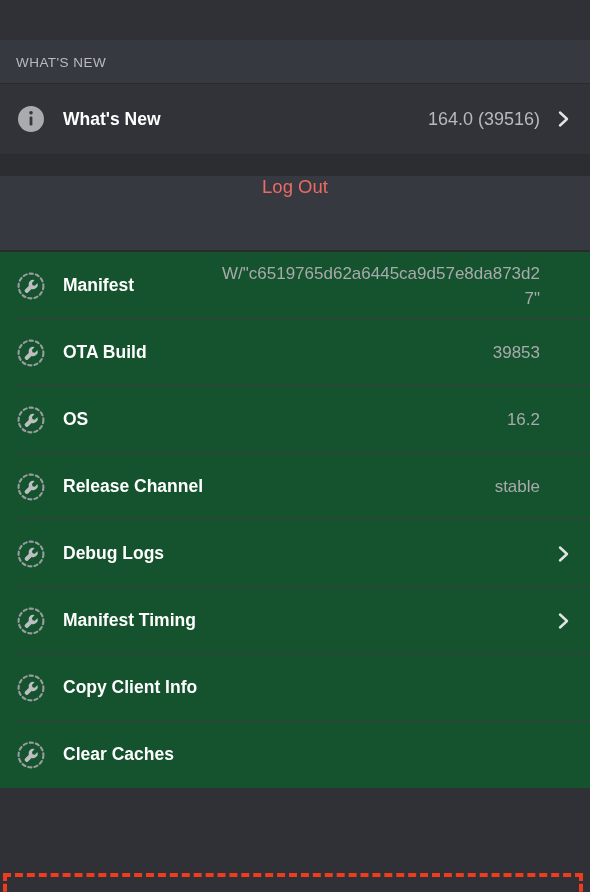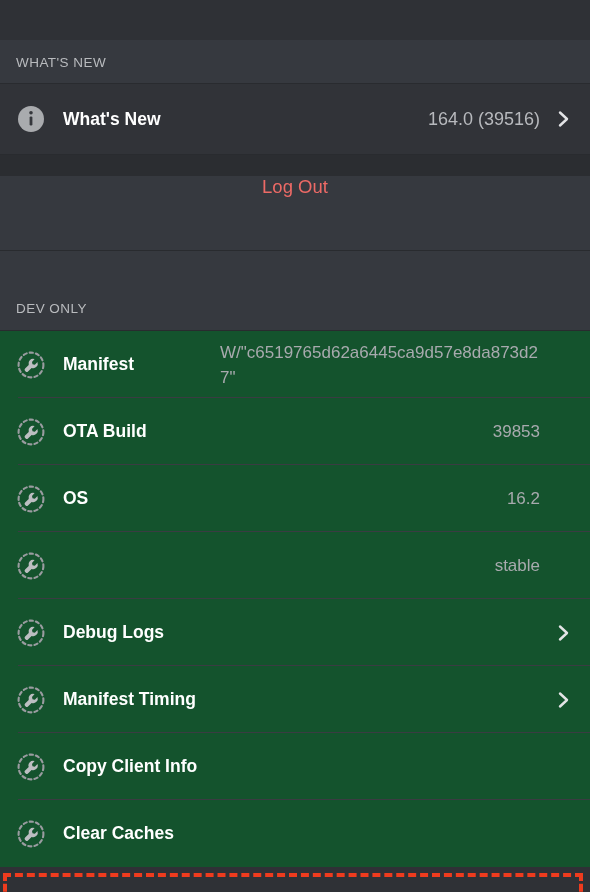--- a/index.html
+++ b/index.html
@@ -46,21 +46,21 @@
     color:#ffffff;
     font-size:17.5px;
     font-weight:bold;
     margin-left:17px;
     white-space:nowrap;
   }
   .row-spacer { flex:1 1 auto; min-width:10px; }
   .row-value {
     color:#a8aaae;
     font-size:17px;
-    text-align:left;
+    text-align:right;
     line-height:25px;
     max-width:320px;
     word-break:break-all;
   }
   .row-value.wrap { white-space:normal; }
 
   .divider {
     position:absolute;
     left:18px; right:0; bottom:0;
     height:1px;
@@ -140,23 +140,20 @@
   </div>
   <div class="hairline"></div>
 
   <div class="gap-bar"></div>
 
   <div class="logout">
     <span class="logout-label">Log Out</span>
   </div>
   <div class="hairline"></div>
 
-  <div class="section-header sh-devonly">
-    <span>DEV ONLY</span>
-  </div>
   <div class="hairline"></div>
 
   <div id="dev-rows">
   <div class="row">
     <div class="row-inner">
       <span class="icon-wrap">
         <svg width="30" height="30" viewBox="0 0 30 30">
           <circle cx="15" cy="15" r="12.4" fill="none" stroke="#9a9ca0" stroke-width="2.1" stroke-dasharray="3.3 3.0" stroke-linecap="round"></circle>
           <path d="M18.6 9.1 a4.6 4.6 0 0 0 -5.9 5.9 l-3.6 3.6 a1.6 1.6 0 0 0 0 2.3 l0.6 0.6 a1.6 1.6 0 0 0 2.3 0 l3.6 -3.6 a4.6 4.6 0 0 0 5.9 -5.9 l-2.7 2.7 l-2.3 -0.5 l-0.5 -2.3 z" fill="#bcbec1"></path>
         </svg>
@@ -215,20 +212,21 @@
 
 
   <div class="row">
     <div class="row-inner">
       <span class="icon-wrap">
         <svg width="30" height="30" viewBox="0 0 30 30">
           <circle cx="15" cy="15" r="12.4" fill="none" stroke="#9a9ca0" stroke-width="2.1" stroke-dasharray="3.3 3.0" stroke-linecap="round"></circle>
           <path d="M18.6 9.1 a4.6 4.6 0 0 0 -5.9 5.9 l-3.6 3.6 a1.6 1.6 0 0 0 0 2.3 l0.6 0.6 a1.6 1.6 0 0 0 2.3 0 l3.6 -3.6 a4.6 4.6 0 0 0 5.9 -5.9 l-2.7 2.7 l-2.3 -0.5 l-0.5 -2.3 z" fill="#bcbec1"></path>
         </svg>
       </span>
+      <span class="row-label">Release Channel</span>
       <span class="row-spacer"></span>
       <span class="row-value">stable</span>
       <span class="chevron" style="visibility: hidden;">
         <svg width="20" height="20" viewBox="0 0 20 20">
           <path d="M7 3.5 L14 10 L7 16.5" fill="none" stroke="#e3e4e6" stroke-width="2.4" stroke-linecap="round" stroke-linejoin="round"></path>
         </svg>
       </span>
       <span class="divider"></span>
     </div>
   </div>

